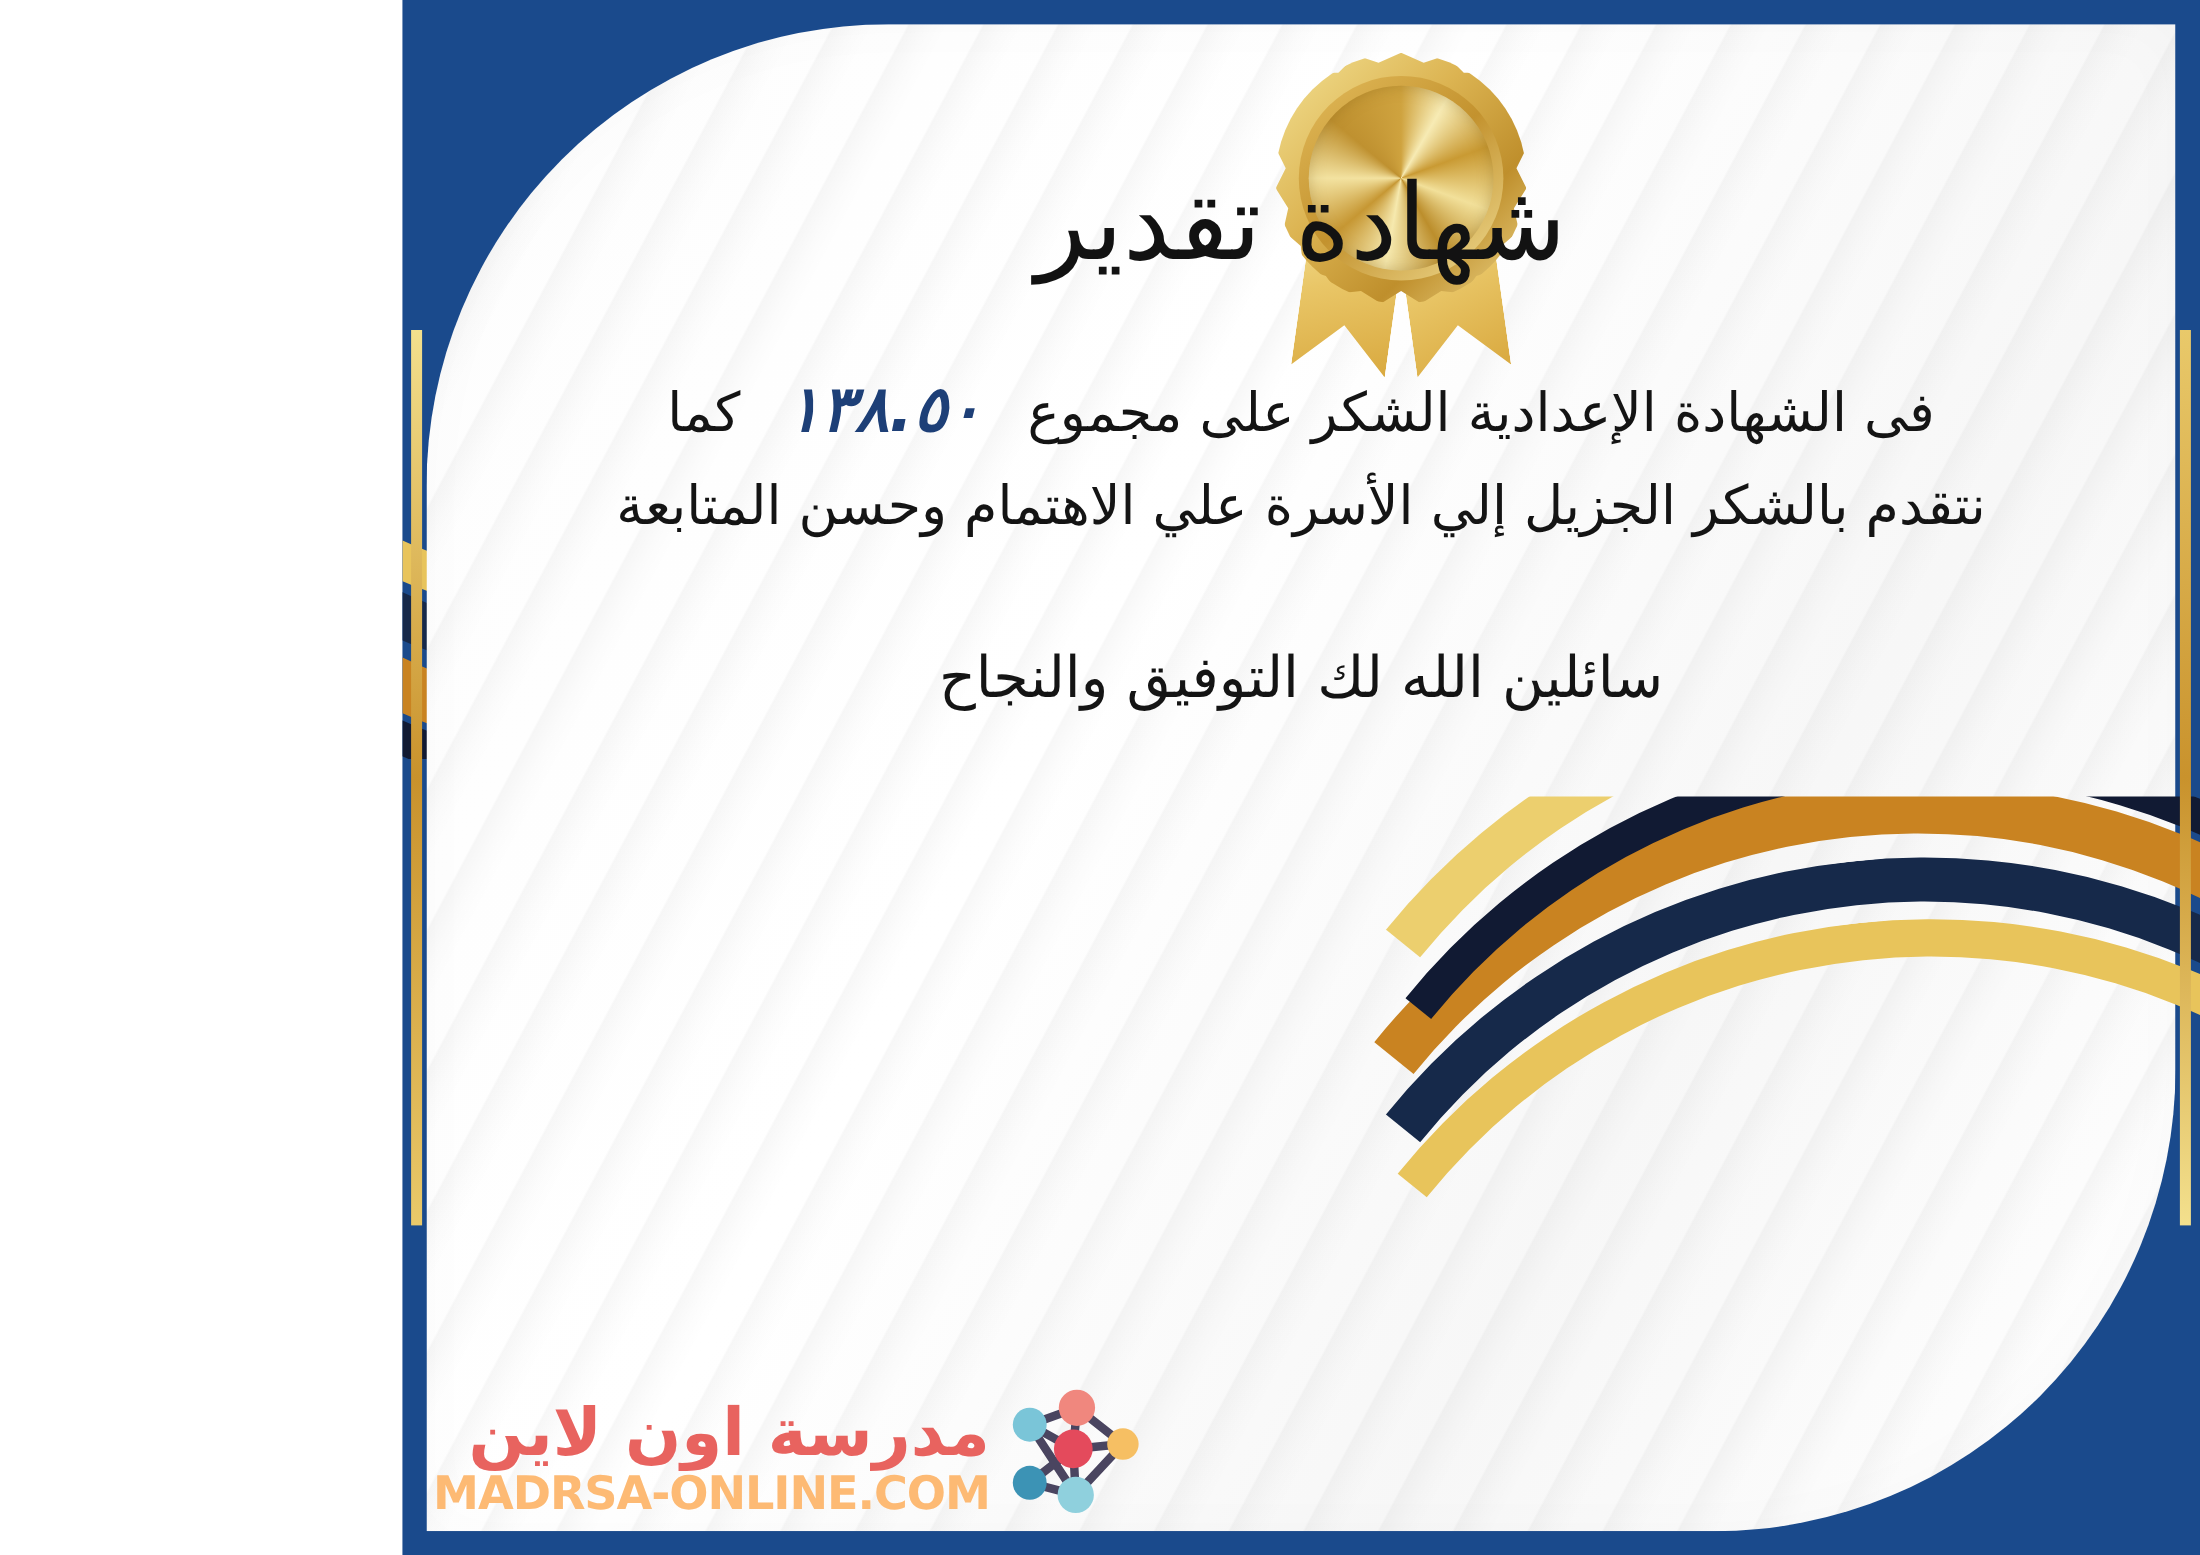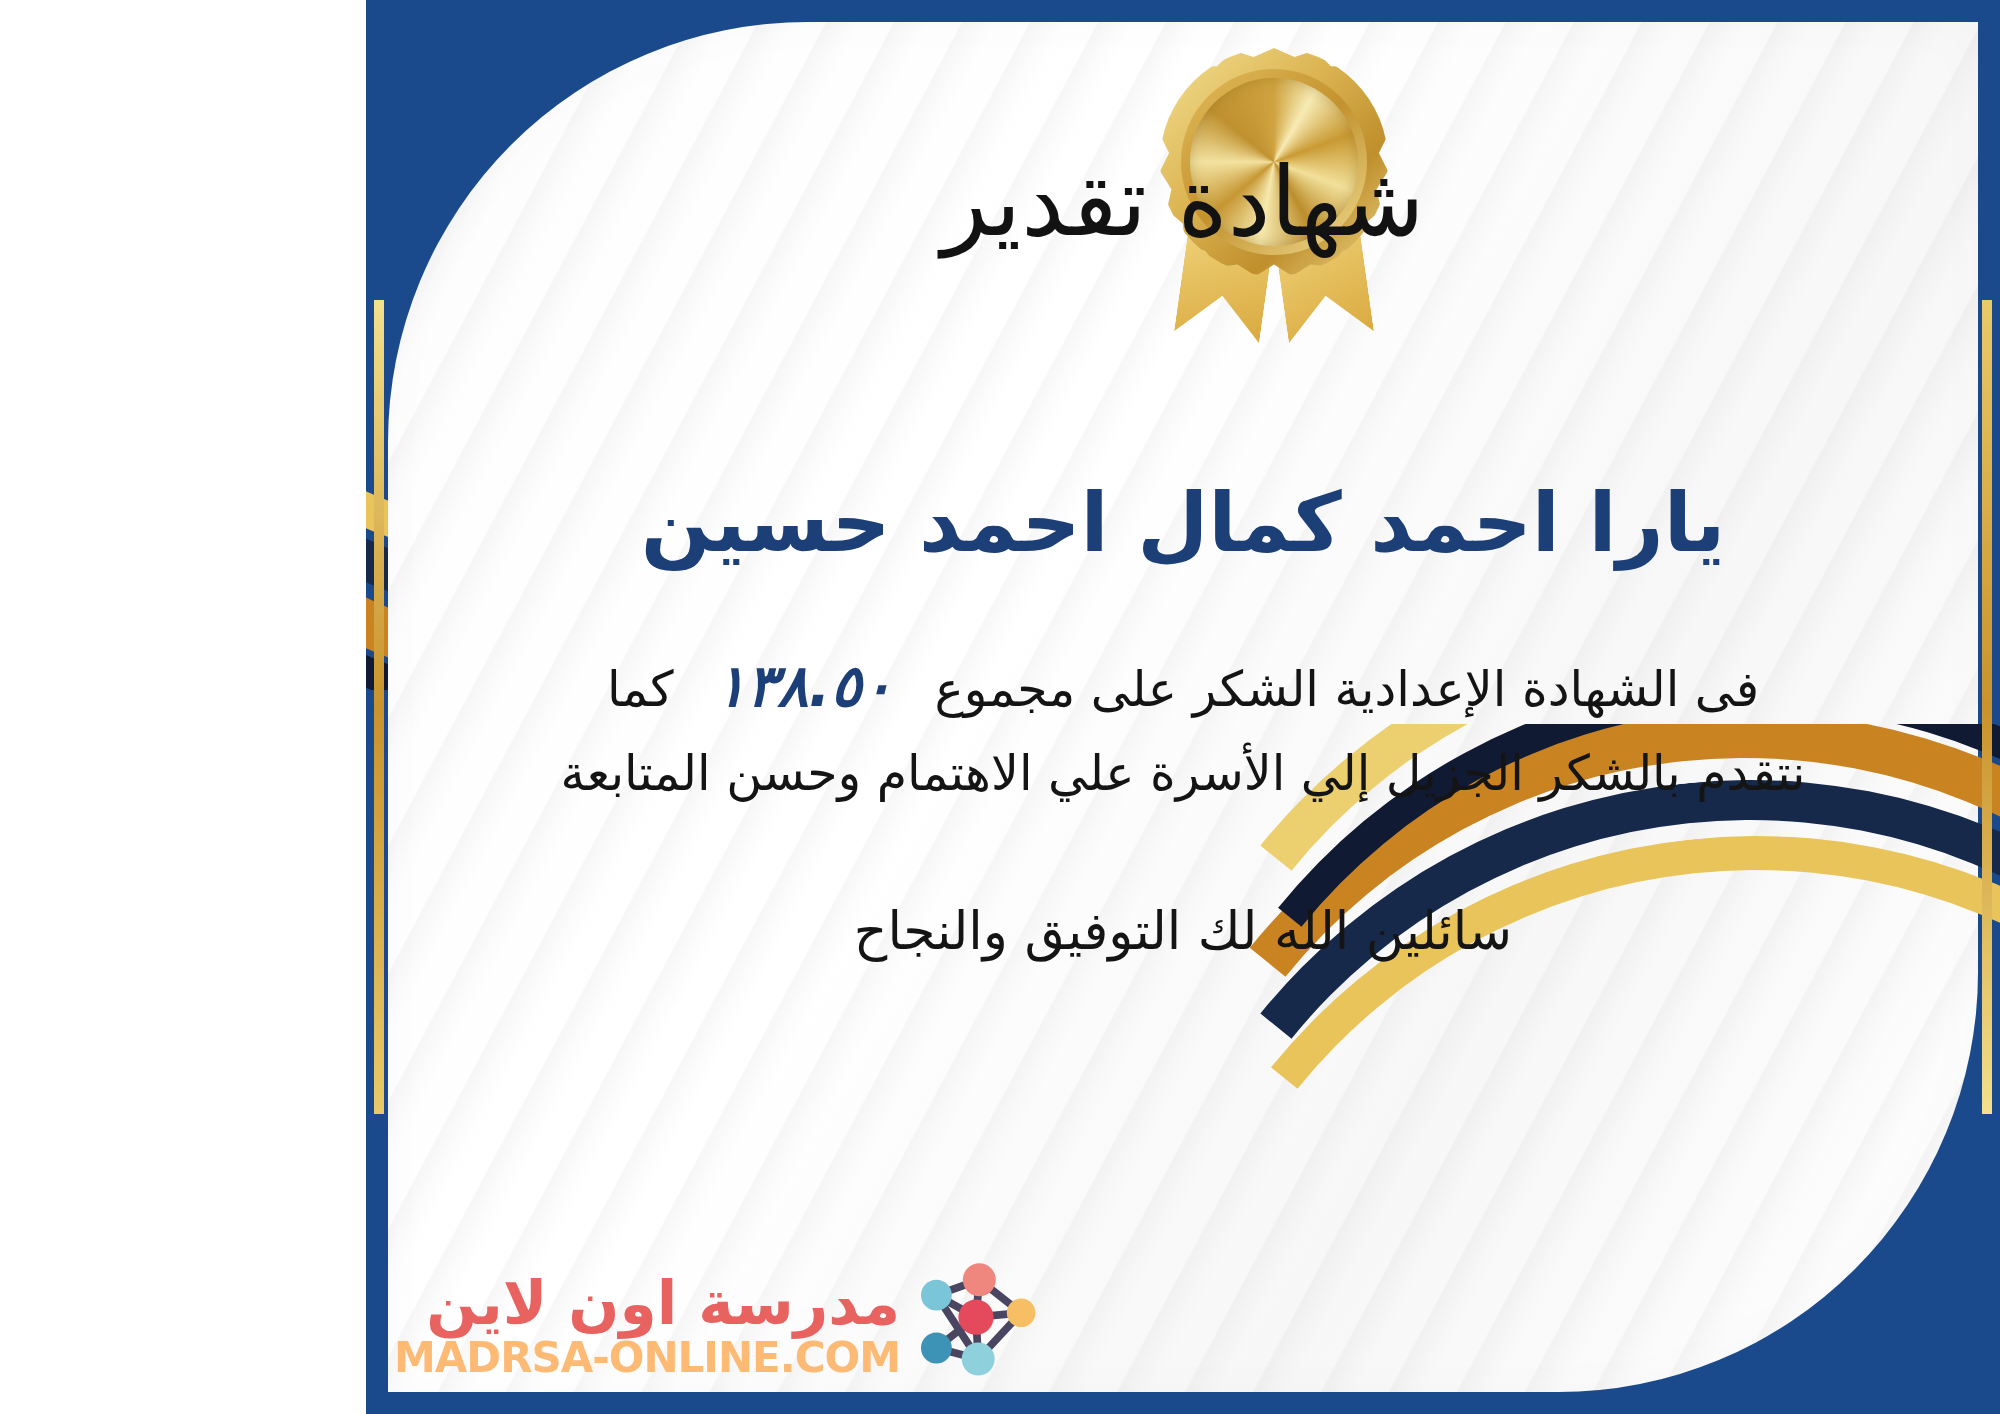--- a/index.html
+++ b/index.html
@@ -279,21 +279,20 @@
     <div class="ribbon-tail ribbon-right"></div>
     <div class="rosette"></div>
     <div class="rosette-ring"></div>
     <div class="rosette-face"></div>
   </div>
 
   <div class="content">
 
     <div class="title">شهادة تقدير</div>
 
-    <div class="recipient">يارا احمد كمال احمد حسين</div>
 
     <div class="body-block">
       <div class="body-line">
         <span>فى الشهادة الإعدادية الشكر على مجموع</span>
         <span class="grade">١٣٨.٥٠</span>
         <span>كما</span>
       </div>
       <div class="body-line">نتقدم  بالشكر الجزيل إلي الأسرة علي الاهتمام وحسن المتابعة</div>
     </div>
 

